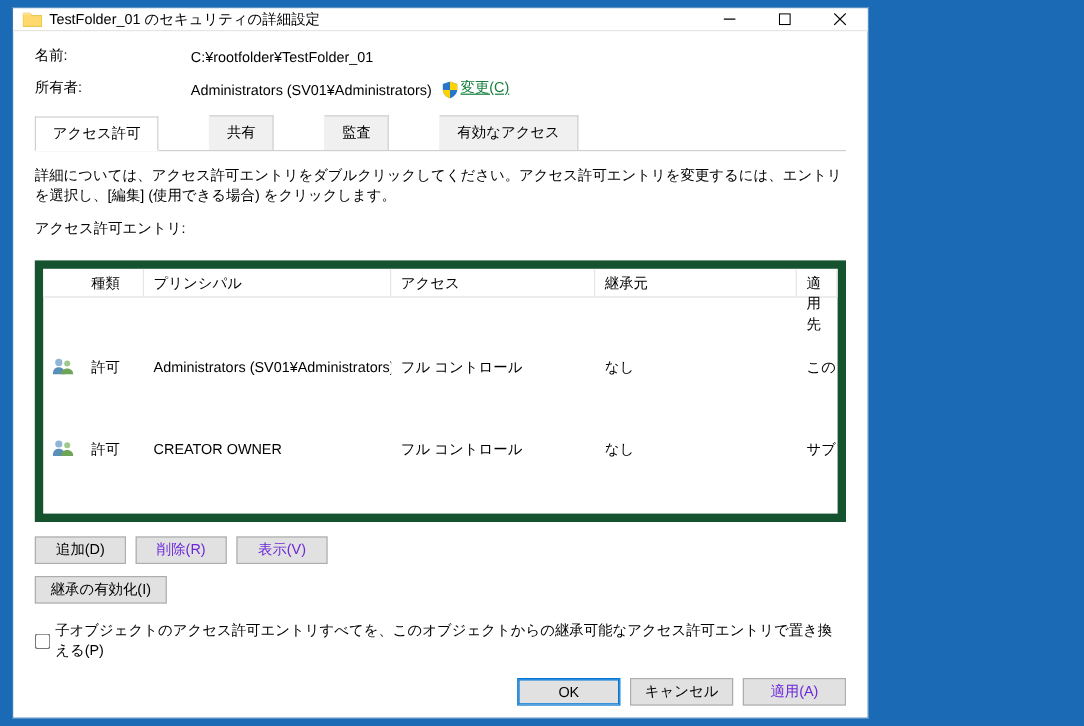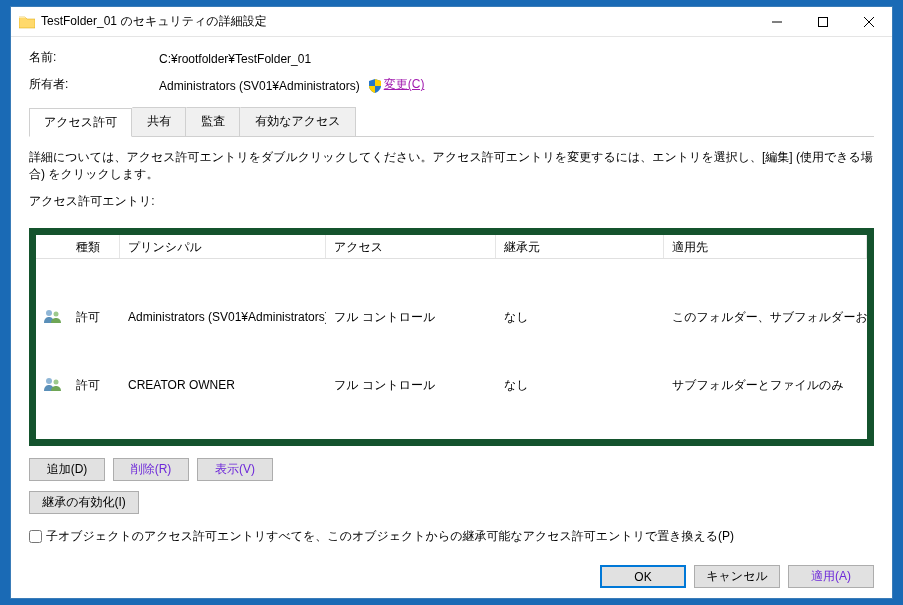--- a/index.html
+++ b/index.html
@@ -1,29 +1,29 @@
 <!DOCTYPE html>
 <html><head>
 <meta charset="utf-8">
 <style>
 * { box-sizing: border-box; margin: 0; padding: 0; }
 body { font-family: "Yu Gothic UI", "Meiryo", sans-serif; font-size: 12px; color: #000; background: #1a6ab5; width: 903px; height: 605px; overflow: hidden; }
-.window { position: absolute; left: 10px; top: 6px; width: 883px; height: 593px; background: #fff; border: 1px solid #3a7cb8; display: flex; flex-direction: column; }
+.window { position: absolute; left: 10px; top: 6px; width: 714px; height: 593px; background: #fff; border: 1px solid #3a7cb8; display: flex; flex-direction: column; }
 .titlebar { height: 30px; background: #fff; display: flex; align-items: center; padding-left: 8px; border-bottom: 1px solid #e5e5e5; }
 .titlebar .folder-icon { width: 16px; height: 14px; margin-right: 6px; }
 .titlebar .title { flex: 1; font-size: 12px; }
 .titlebar .win-btns { display: flex; height: 100%; }
 .titlebar .win-btn { width: 46px; height: 100%; display: flex; align-items: center; justify-content: center; font-family: "Segoe MDL2 Assets", sans-serif; font-size: 10px; }
 .content { flex: 1; padding: 12px 18px 10px 18px; display: flex; flex-direction: column; }
 .info-row { display: flex; align-items: flex-end; margin-bottom: 10px; }
 .info-label { width: 130px; font-size: 12px; }
 .info-value { font-size: 12px; }
 .shield { width: 14px; height: 14px; margin: 0 2px 0 8px; vertical-align: middle; }
-.change-link { color: #a21caf; font-size: 12px; }
-.tabs { display: flex; border-bottom: 1px solid #d0d0d0; margin-top: 4px; }
+.change-link { color: #15803d; font-size: 12px; }
+.tabs { display: flex; border-bottom: 1px solid #d0d0d0; margin-top: 4px; gap: 42px; }
 .tab { padding: 5px 14px 5px 14px; font-size: 12px; border: 1px solid transparent; border-bottom: none; background: #f0f0f0; margin-right: 0; cursor: pointer; }
 .tab.active { background: #fff; border: 1px solid #d0d0d0; border-bottom: 1px solid #fff; position: relative; top: 1px; }
 .tab:not(.active) { border-top: 1px solid #d0d0d0; border-right: 1px solid #d0d0d0; }
 .instructions { margin: 12px 0 10px 0; font-size: 12px; }
 .entries-label { font-size: 12px; margin-bottom: 18px; }
 .listview { border: 7px solid #14532d; height: 218px; overflow: auto; }
 .lv-header { display: flex; background: #fff; border-bottom: 1px solid #e0e0e0; height: 24px; }
 .lv-header > div { padding: 4px 8px; font-size: 12px; border-right: 1px solid #e5e5e5; }
 .col-icon { width: 32px; border-right: none !important; }
 .col-type { width: 52px; }

